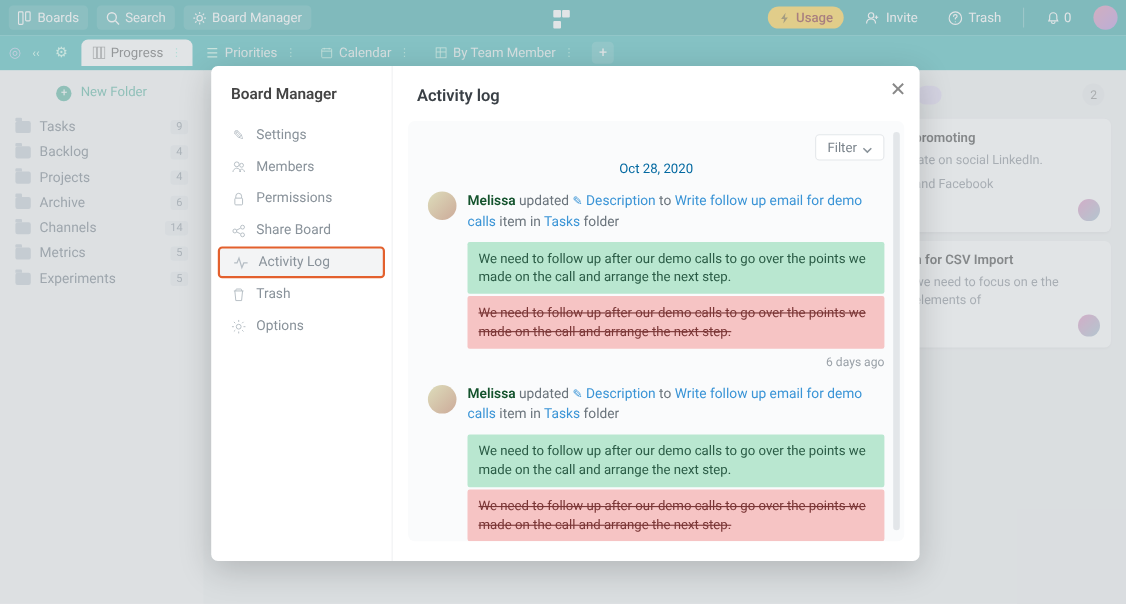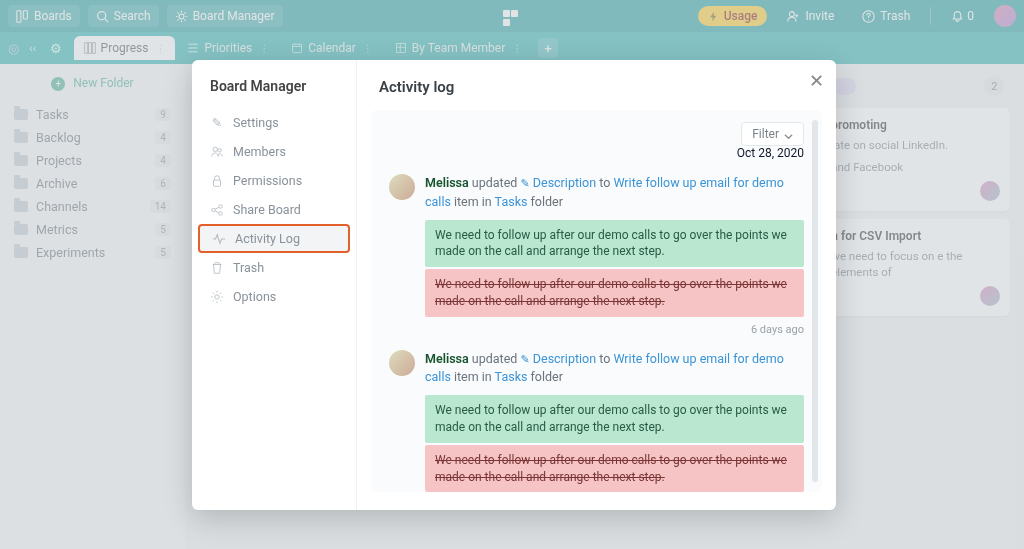--- a/index.html
+++ b/index.html
@@ -60,21 +60,21 @@
 .modal-sidebar { width:165px; border-right:1px solid #eff1f2; padding:18px 0;}
 .modal-sidebar h3 { font-size:14px; font-weight:600; color:#444; padding:0 18px 14px;}
 .mside-item { display:flex; align-items:center; gap:9px; padding:7px 18px; color:#89929a; font-size:12.5px; cursor:pointer;}
 .mside-item.active { background:#f3f4f5; border:2px solid #e3602d; border-radius:4px; margin:0 6px; padding:5px 12px; color:#89929a;}
 .mside-icon { width:14px; height:14px; display:flex; align-items:center; justify-content:center; color:#b5bdc4;}
 .modal-main { flex:1; padding:18px 0; display:flex; flex-direction:column;}
 .modal-main h2 { font-size:15px; font-weight:600; color:#3a4046; padding:0 22px 14px;}
 .log-panel { background:#fafbfc; margin:0 14px; border-radius:6px; flex:1; overflow:hidden; position:relative; padding:12px 18px;}
 .log-panel::after { content:""; position:absolute; right:4px; top:10px; bottom:10px; width:6px; background:#e3e6e9; border-radius:3px;}
 .filter-btn { float:right; background:#fff; border:1px solid #e4e7ea; border-radius:4px; padding:4px 10px; font-size:12px; color:#7a838b; display:flex; gap:5px; align-items:flex-end; cursor:pointer;}
-.date-sep { text-align:right; font-size:12px; color:#0f172a; margin:12px 0 8px; clear:both;}
+.date-sep { text-align:center; font-size:12px; color:#0369a1; margin:12px 0 8px; clear:both;}
 .log-entry { display:flex; gap:10px; margin:14px 0;}
 .log-avatar { width:26px; height:26px; border-radius:50%; background:linear-gradient(135deg,#ddb,#ca9); flex-shrink:0;}
 .log-body { flex:1; font-size:12.5px;}
 .log-line { color:#6b747c; line-height:1.5;}
 .log-line strong { color:#14532d; font-weight:600;}
 .log-line a { color:#3a94d6; text-decoration:none;}
 .pencil-inline { color:#3a94d6; font-size:11px;}
 .diff-block { margin-top:8px;}
 .diff { padding:7px 10px; font-size:12px; line-height:1.4; border-radius:2px; margin-bottom:2px;}
 .diff.add { background:#b9e7d0; color:#2a5b45;}

